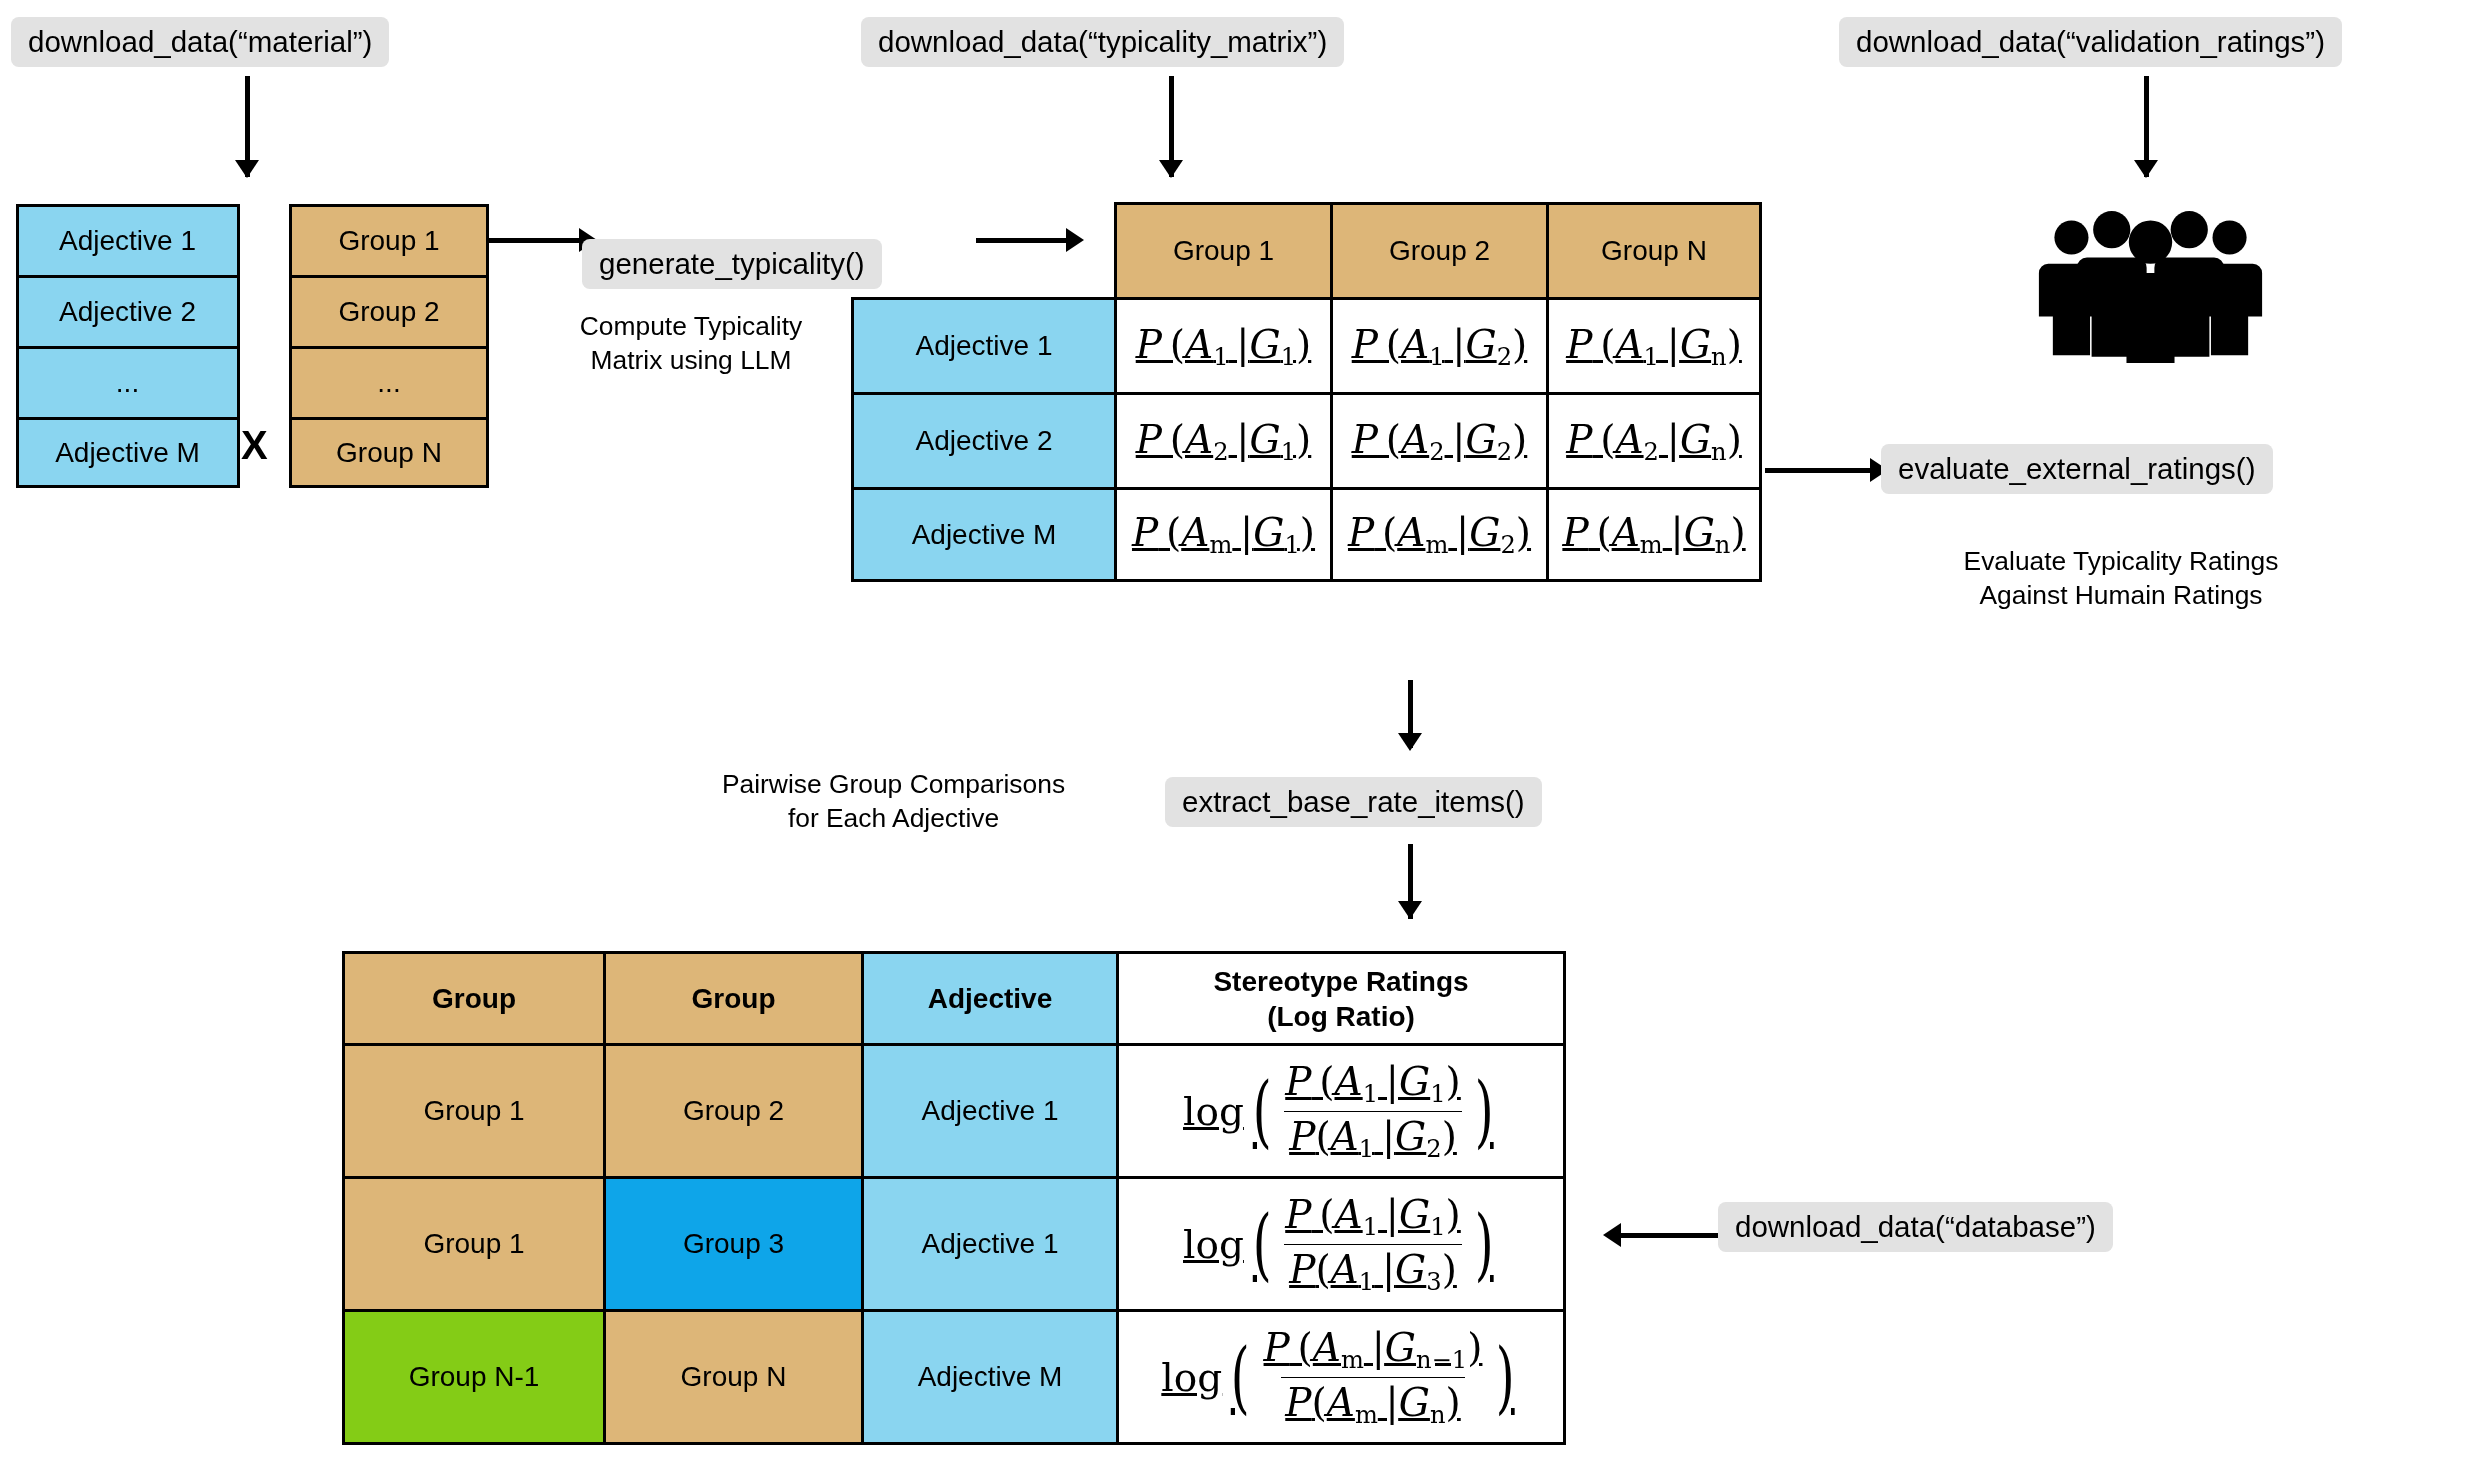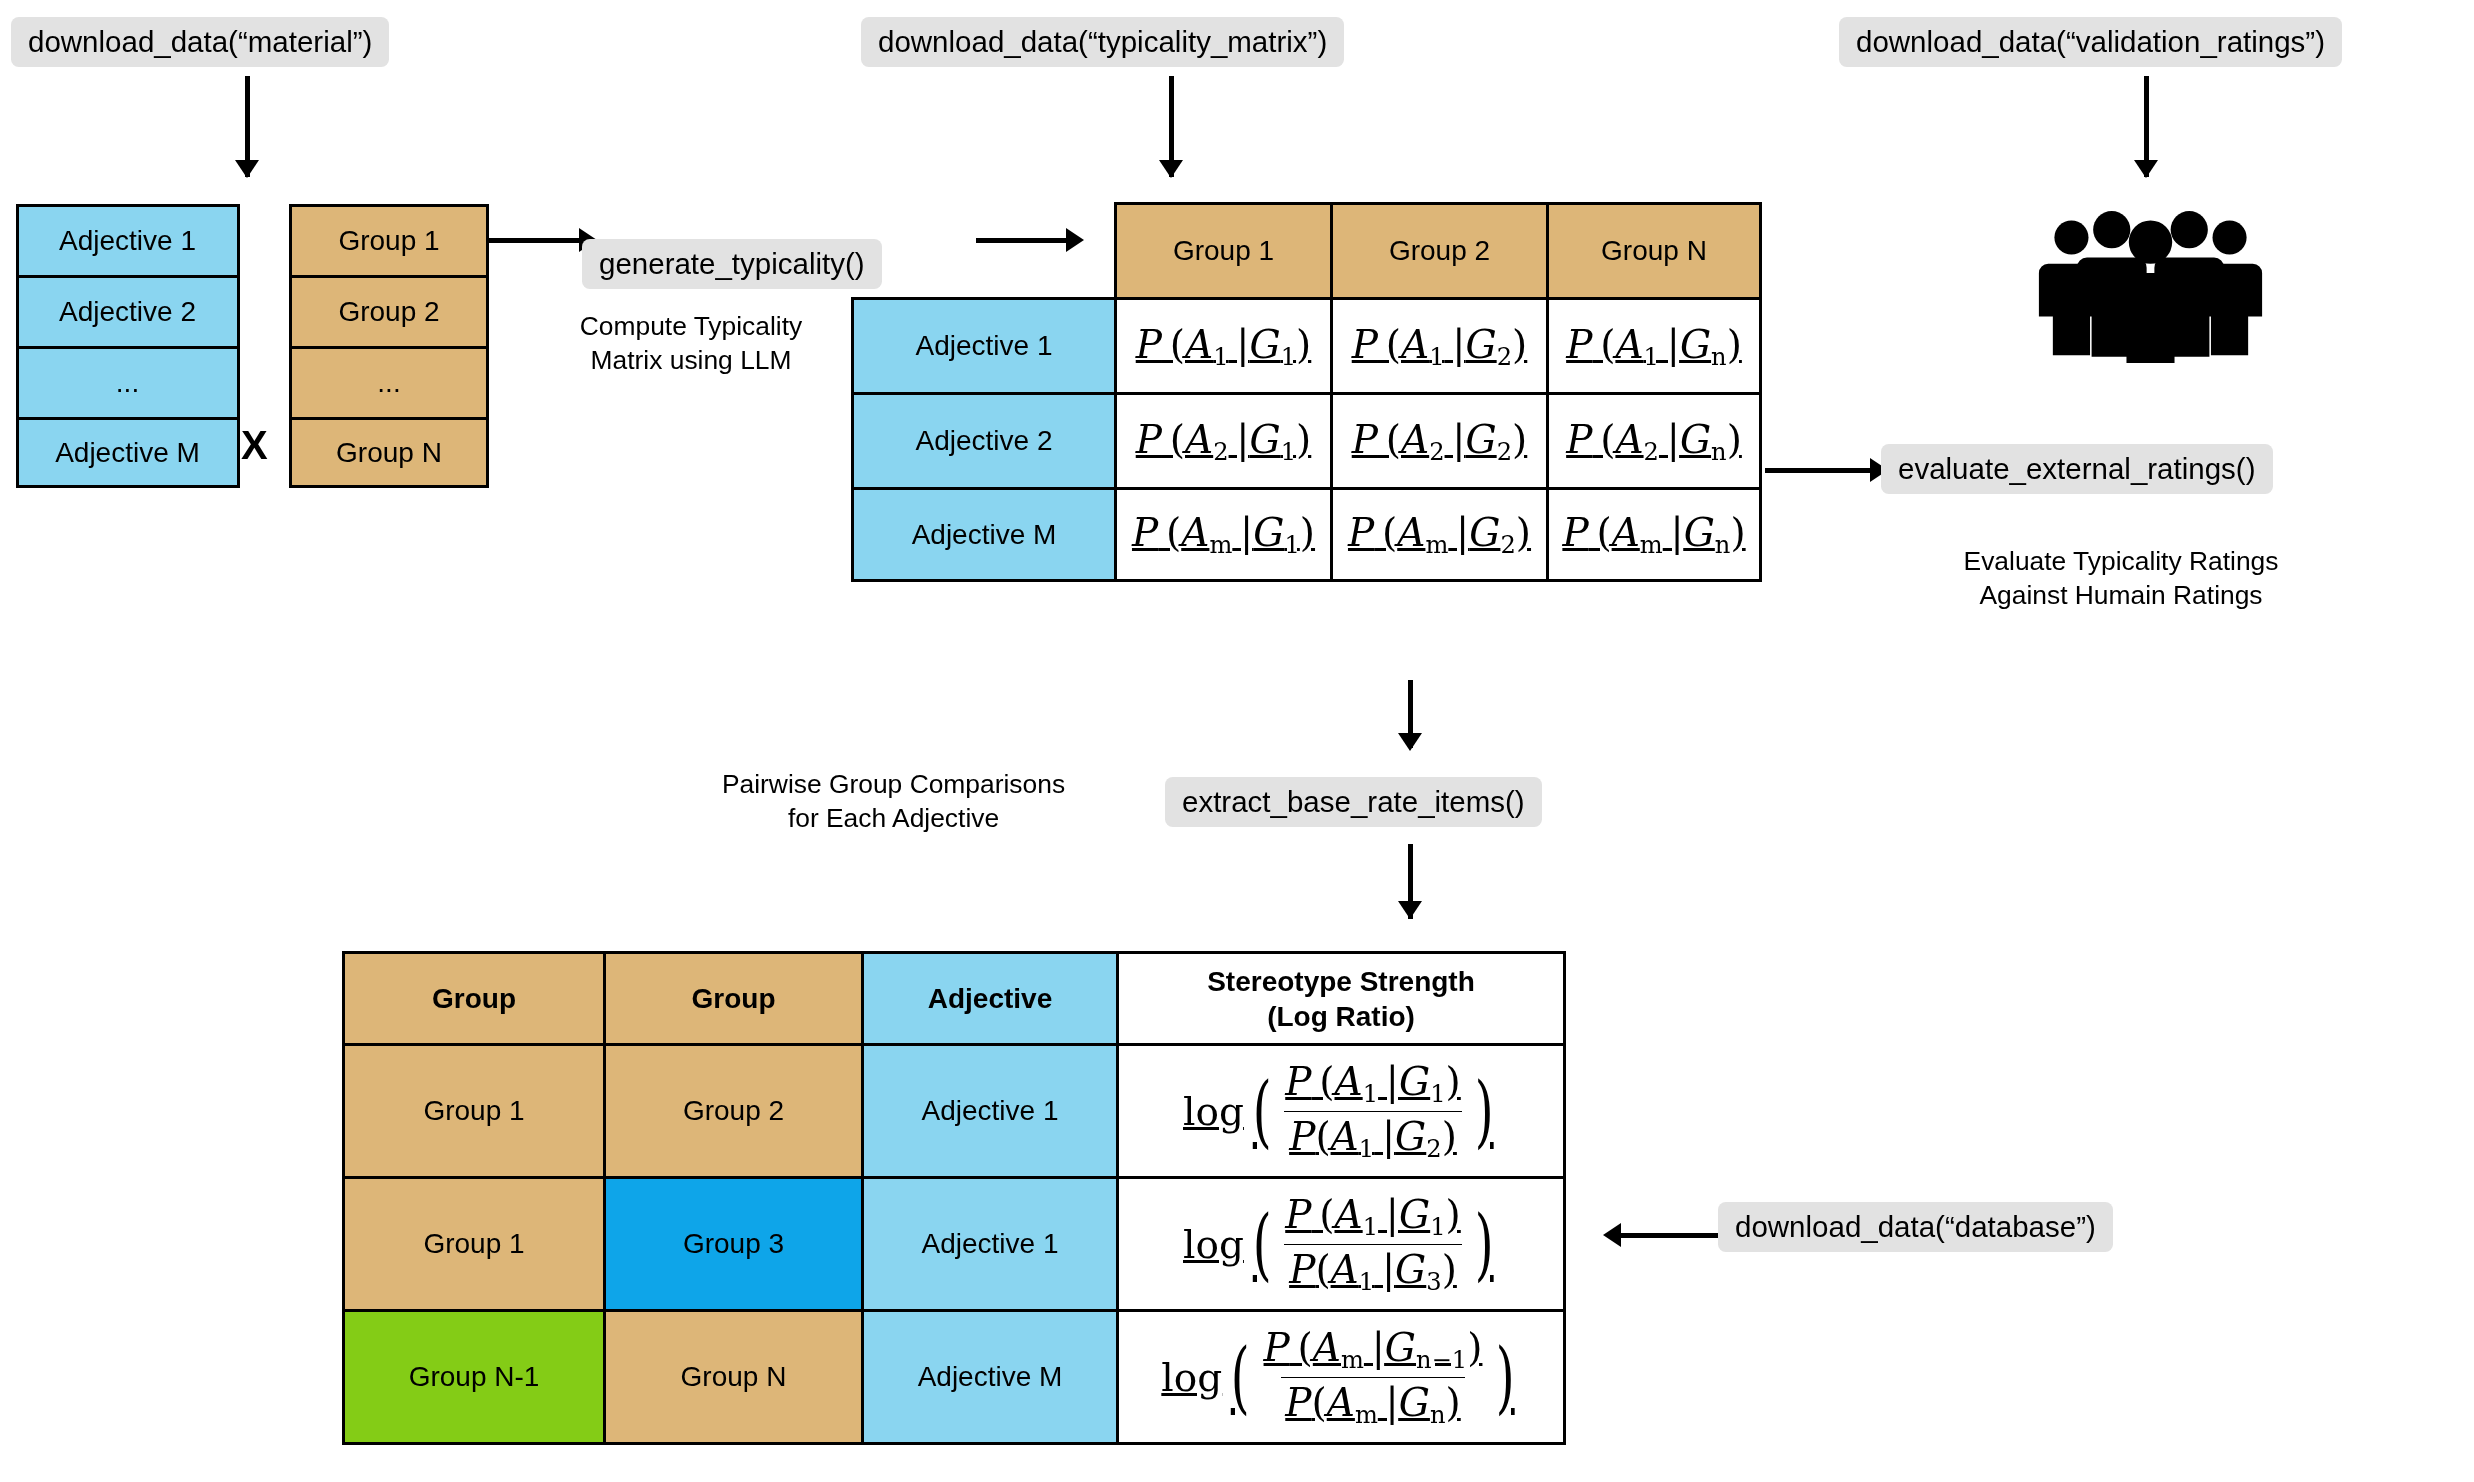--- a/index.html
+++ b/index.html
@@ -304,21 +304,21 @@
   <div class="arrow-line abs" style="left:1408px; top:844px; width:5.4px; height:75px;"></div>
   <div class="arrow-head ah-down abs" style="left:1398px; top:901px;"></div>
 
   <table class="rtable" style="left:342px; top:951px;">
     <tbody>
         <tr>
       <th class="tan" style="background:#ddb678; width:258px; height:89px;">Group</th>
       <th class="tan" style="background:#ddb678; width:255px;">Group</th>
       <th class="blue" style="background:#8ad5f0; width:252px;">Adjective</th>
       <th style="background:#ffffff; width:444px;">
-        <div>Stereotype Strength</div>
+        <div>Stereotype Ratings</div>
         <div>(Log Ratio)</div>
       </th>
     </tr>
 
     <tr>
       <td style="background:#ddb678; height:130px;">Group 1</td>
       <td style="background:#ddb678;">Group 2</td>
       <td style="background:#8ad5f0;">Adjective 1</td>
       <td style="background:#ffffff;">
         <span class="math logwrap">

